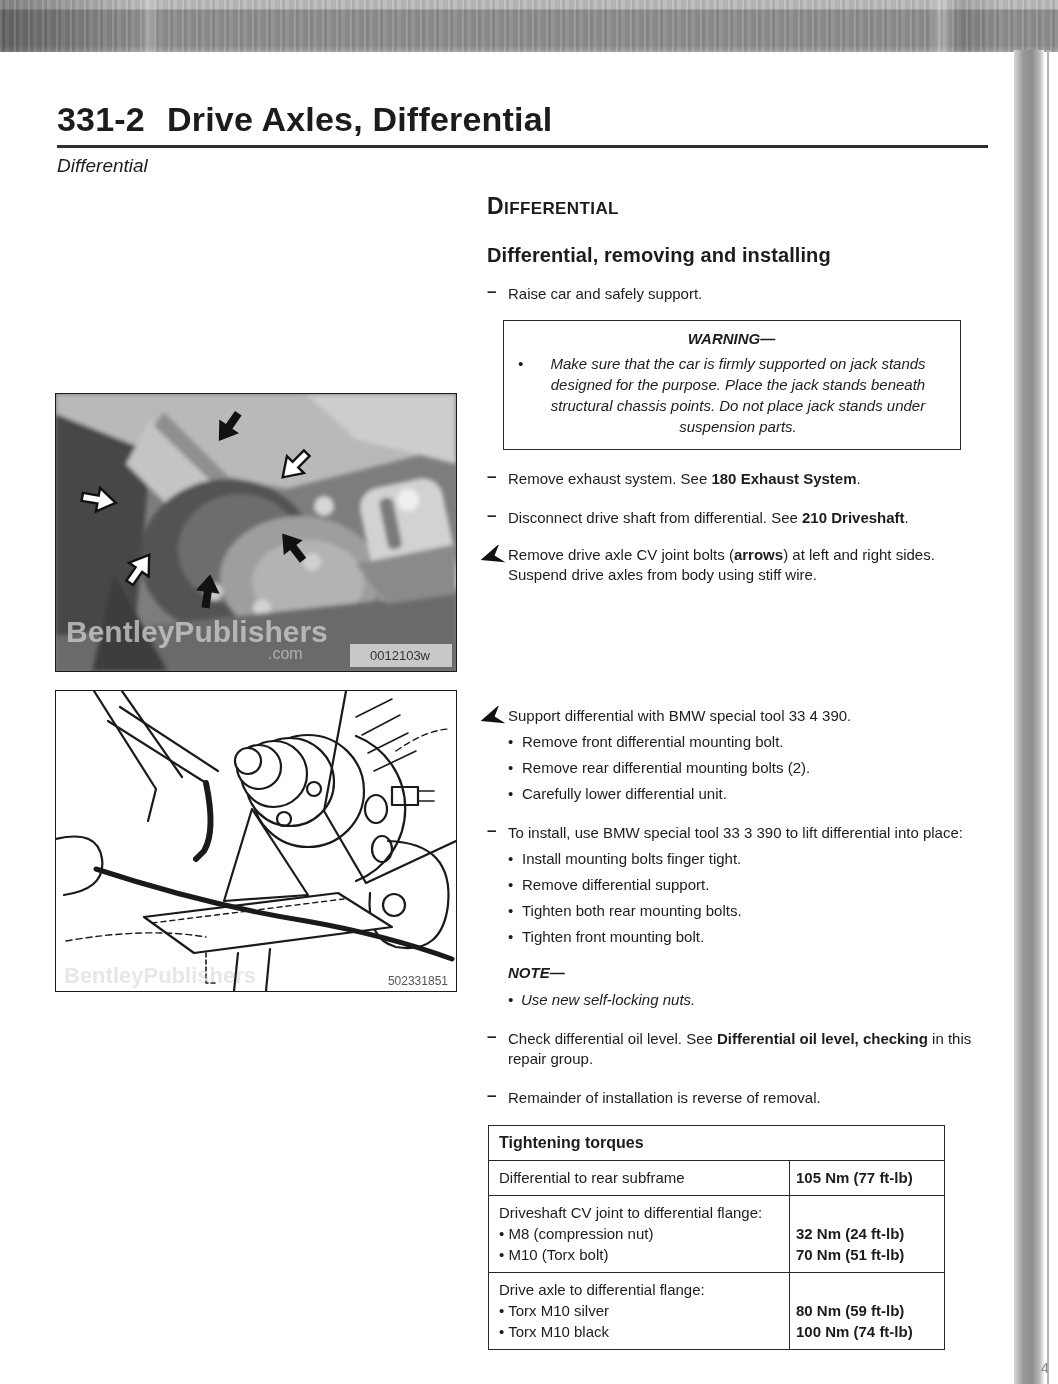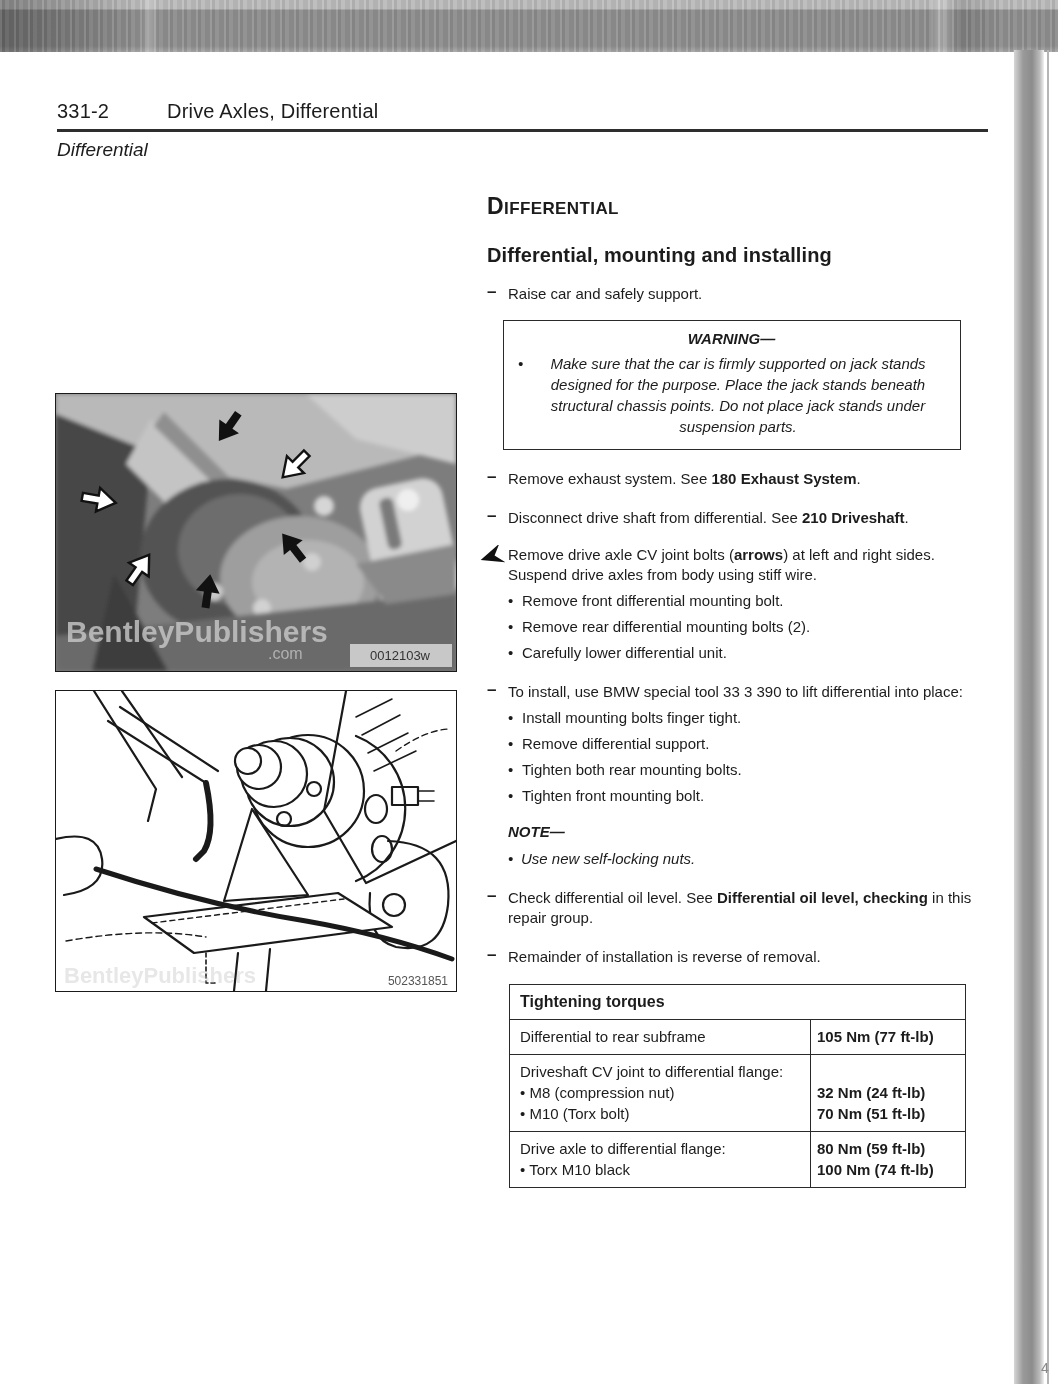--- a/index.html
+++ b/index.html
@@ -31,21 +31,21 @@
     background:linear-gradient(90deg,#d6d6d6 0,#9a9a9a 9px,#8c8c8c 18px,#bdbdbd 26px,#f2f2f2 30px);
   }
   .page-edge-line{
     position:absolute;top:50px;bottom:0;left:1047px;width:2px;background:#b5b5b5;
   }
   .corner-pagenum{
     position:absolute;left:1041px;top:1360px;font-size:14px;color:#8a8a8a;
   }
   
   .hdr{position:absolute;left:57px;top:100px;width:931px;}
-  .hdr-line1{font-size:20px;font-weight:normal;letter-spacing:.2px;white-space:nowrap;}
+  .hdr-line1{font-size:34px;font-weight:bold;letter-spacing:.2px;white-space:nowrap;}
   .hdr-num{display:inline-block;width:110px;}
   .hdr-rule{height:3px;background:#2e2e2e;margin-top:6px;}
   .hdr-sub{font-size:19px;font-style:italic;margin-top:7px;}
   
   figure{margin:0;padding:0;}
   .fig{position:absolute;left:55px;width:400px;border:1.5px solid #1a1a1a;background:#15803d;}
   .fig-photo{top:393px;height:277px;}
   .fig-draw{top:690px;height:300px;}
   .fig svg{display:block;width:100%;height:100%;}
   
@@ -68,21 +68,21 @@
   }
   .warn-title{font-weight:bold;margin-bottom:4px;}
   .warn-item{position:relative;padding-left:13px;line-height:21px;}
   .warn-item .b{position:absolute;left:0;top:0;}
   .note-blk{margin-left:21px;margin-top:16px;font-style:italic;}
   .note-title{font-weight:bold;}
   .note-item{position:relative;padding-left:13px;margin-top:6px;line-height:21px;}
   .note-item .b{position:absolute;left:0;top:0;}
   .gap-img{margin-top:121px;}
   
-  .tq{margin-left:22px;margin-top:17px;width:455px;border:1.5px solid #2a2a2a;
+  .tq{margin-left:1px;margin-top:17px;width:455px;border:1.5px solid #2a2a2a;
       border-collapse:collapse;font-size:15px;line-height:21px;}
   .tq-head{font-weight:bold;font-size:16px;padding:6px 10px 7px;border-bottom:1.5px solid #2a2a2a;}
   .tq-row{display:flex;border-bottom:1.5px solid #2a2a2a;}
   .tq-row:last-child{border-bottom:none;}
   .tq-label{flex:1;padding:6px 8px 7px 10px;border-right:1.5px solid #2a2a2a;}
   .tq-val{width:138px;padding:6px 10px 7px 6px;
           display:flex;flex-direction:column;justify-content:flex-end;font-weight:bold;}
   .bold{font-weight:bold;}
 </style>
 </head>
@@ -185,21 +185,21 @@
     </g>
     <text x="8" y="292" font-size="22" font-weight="bold" fill="#bbbbbb" opacity="0.35">BentleyPublishers</text>
     <text x="392" y="294" font-size="12" fill="#555" text-anchor="end">502331851</text>
   </svg>
 </figure>
 
 <div class="col">
 
   <div class="h-main"><span class="cap">D</span><span>IFFERENTIAL</span></div>
 
-  <div class="h-sub">Differential, mounting and installing</div>
+  <div class="h-sub">Differential, removing and installing</div>
 
   <div class="step">
     <span class="mark">–</span>
     <span>Raise car and safely support.</span>
   </div>
 
   <div class="warn-box">
     <div class="warn-title">WARNING—</div>
     <div class="warn-item">
       <span class="b">•</span>
@@ -217,20 +217,26 @@
     <span>Disconnect drive shaft from differential. See </span><span class="bold">210 Driveshaft</span><span>.</span>
   </div>
 
   <div class="astep">
     <svg class="amark" viewBox="0 0 32 32">
       <path d="M2 14 L30 2 L20 14 L30 26 Z" fill="#111" transform="rotate(-18 16 16)"></path>
     </svg>
     <span>Remove drive axle CV joint bolts (</span><span class="bold">arrows</span><span>) at left and right sides. Suspend drive axles from body using stiff wire.</span>
   </div>
 
+  <div class="astep gap-img">
+    <svg class="amark" viewBox="0 0 32 32">
+      <path d="M2 14 L30 2 L20 14 L30 26 Z" fill="#111" transform="rotate(-18 16 16)"></path>
+    </svg>
+    <span>Support differential with BMW special tool 33 4 390.</span>
+  </div>
   <div class="sub-bullets">
     <div class="sb"><span class="b">•</span><span>Remove front differential mounting bolt.</span></div>
     <div class="sb"><span class="b">•</span><span>Remove rear differential mounting bolts (2).</span></div>
     <div class="sb"><span class="b">•</span><span>Carefully lower differential unit.</span></div>
   </div>
 
   <div class="step">
     <span class="mark">–</span>
     <span>To install, use BMW special tool 33 3 390 to lift differential into place:</span>
   </div>
@@ -279,20 +285,21 @@
       </div>
       <div class="tq-val">
         <div>32 Nm (24 ft-lb)</div>
         <div>70 Nm (51 ft-lb)</div>
       </div>
     </div>
 
     <div class="tq-row">
       <div class="tq-label">
         <div>Drive axle to differential flange:</div>
+        <div>• Torx M10 silver</div>
         <div>• Torx M10 black</div>
       </div>
       <div class="tq-val">
         <div>80 Nm (59 ft-lb)</div>
         <div>100 Nm (74 ft-lb)</div>
       </div>
     </div>
   </div>
 
 </div>

